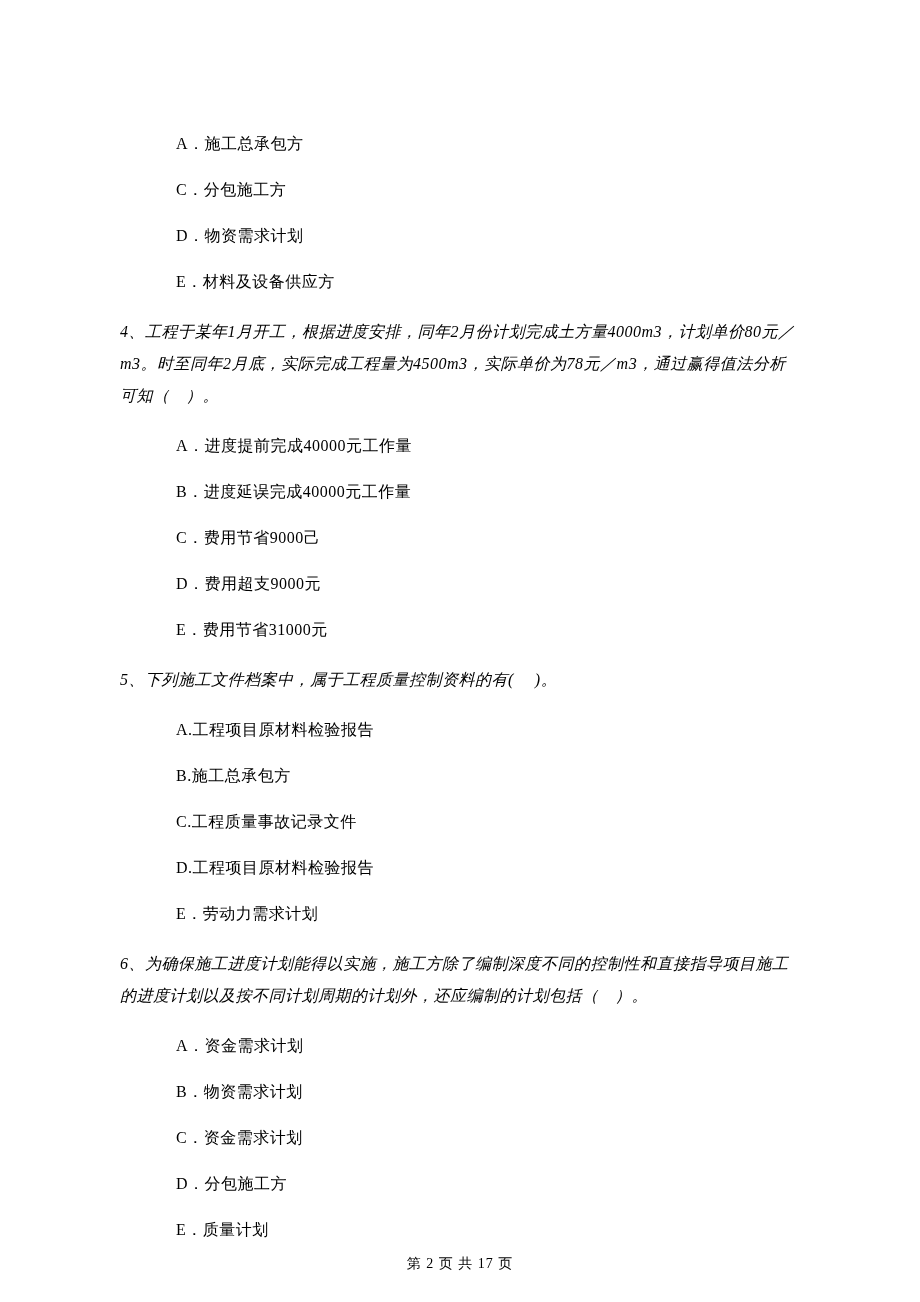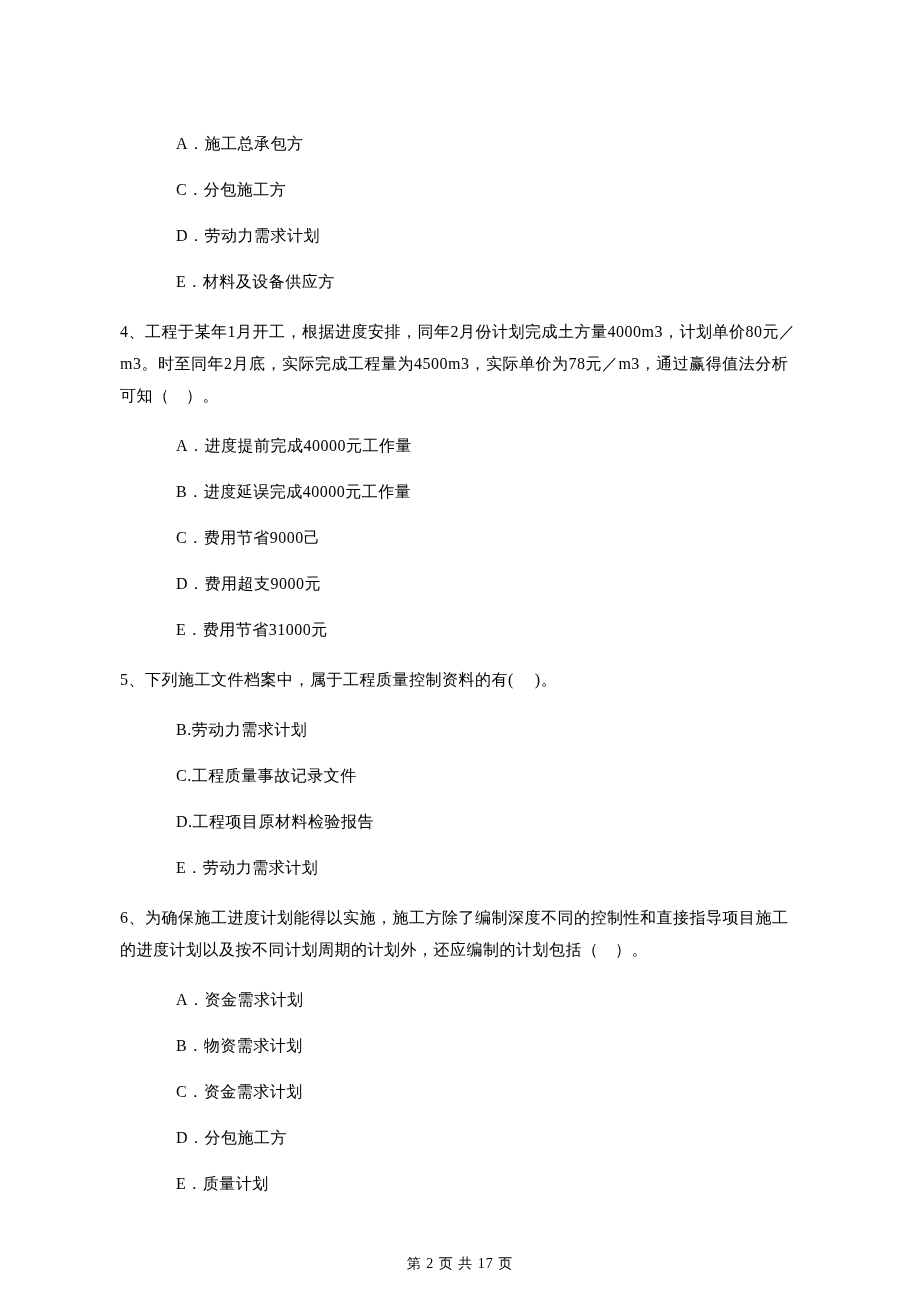--- a/index.html
+++ b/index.html
@@ -22,55 +22,57 @@
       padding-left: 40px;
     }
     .option-item {
       margin: 22px 16px;
       letter-spacing: 0.5px;
     }
     .question-text {
       margin: 22px 0;
       line-height: 2;
       letter-spacing: 0.5px;
+      font-style: italic;
     }
     .footer {
       position: absolute;
       bottom: 28px;
       left: 0;
       width: 100%;
       text-align: center;
       font-size: 14px;
       letter-spacing: 1px;
     }
   </style>
 </head>
 <body>
 
 <div class="page">
 
   <div class="option-list">
     <div class="option-item">A．施工总承包方</div>
     <div class="option-item">C．分包施工方</div>
-    <div class="option-item">D．劳动力需求计划</div>
+    <div class="option-item">D．物资需求计划</div>
     <div class="option-item">E．材料及设备供应方</div>
   </div>
 
   <div class="question-text">4、工程于某年1月开工，根据进度安排，同年2月份计划完成土方量4000m3，计划单价80元／m3。时至同年2月底，实际完成工程量为4500m3，实际单价为78元／m3，通过赢得值法分析可知（　）。</div>
   <div class="option-list">
     <div class="option-item">A．进度提前完成40000元工作量</div>
     <div class="option-item">B．进度延误完成40000元工作量</div>
     <div class="option-item">C．费用节省9000己</div>
     <div class="option-item">D．费用超支9000元</div>
     <div class="option-item">E．费用节省31000元</div>
   </div>
 
   <div class="question-text">5、下列施工文件档案中，属于工程质量控制资料的有(　 )。</div>
   <div class="option-list">
-    <div class="option-item">B.劳动力需求计划</div>
+    <div class="option-item">A.工程项目原材料检验报告</div>
+    <div class="option-item">B.施工总承包方</div>
     <div class="option-item">C.工程质量事故记录文件</div>
     <div class="option-item">D.工程项目原材料检验报告</div>
     <div class="option-item">E．劳动力需求计划</div>
   </div>
 
   <div class="question-text">6、为确保施工进度计划能得以实施，施工方除了编制深度不同的控制性和直接指导项目施工的进度计划以及按不同计划周期的计划外，还应编制的计划包括（　）。</div>
   <div class="option-list">
     <div class="option-item">A．资金需求计划</div>
     <div class="option-item">B．物资需求计划</div>
     <div class="option-item">C．资金需求计划</div>

